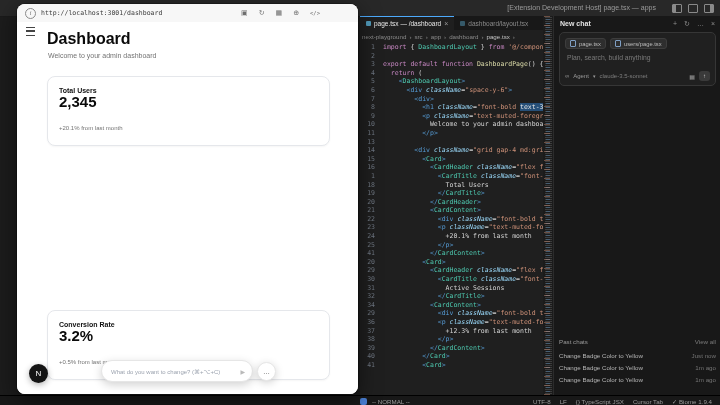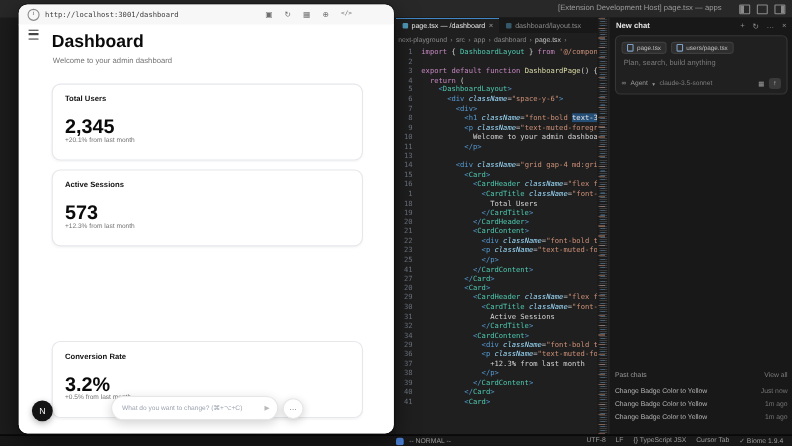--- a/index.html
+++ b/index.html
@@ -84,21 +84,21 @@
 
   #page{position:absolute;left:0;top:18px;width:341px;height:372px;background:#fff;}
   .hamburger{position:absolute;left:9px;top:5px;width:9px;height:7px;
              border-top:1.4px solid #444;border-bottom:1.4px solid #444;}
   .hamburger::after{content:"";position:absolute;left:0;top:2.2px;width:9px;height:1.4px;background:#444;}
   #pg-heading{position:absolute;left:30px;top:8px;font-size:16px;font-weight:bold;color:#0a0a0a;}
   #pg-sub{position:absolute;left:31px;top:30px;font-size:7px;color:#737373;}
   .card{position:absolute;left:30px;width:281px;height:68px;background:#fff;border:1px solid #e5e7eb;
         border-radius:8px;box-shadow:0 1px 2px rgba(0,0,0,.04);}
   .card .lbl{position:absolute;left:11px;top:10px;font-size:7px;font-weight:bold;color:#111;}
-  .card .val{position:absolute;left:11px;top:28px;font-size:18px;font-weight:bold;color:#0a0a0a;text-align:center;}
+  .card .val{position:absolute;left:11px;top:16px;font-size:15px;font-weight:bold;color:#0a0a0a;text-align:center;}
   .card .dlt{position:absolute;left:11px;top:48px;font-size:6px;color:#737373;}
   #pill{position:absolute;left:84px;top:338px;width:150px;height:20px;background:#fff;border:1px solid #e6e6e6;
         border-radius:11px;box-shadow:0 3px 10px rgba(0,0,0,.18);display:flex;align-items:center;z-index:5;}
   #pill .ph{margin-left:9px;font-size:6px;color:#9ca3af;white-space:nowrap;}
   #pill .send{margin-left:auto;margin-right:7px;color:#b9b9b9;font-size:6px;}
   #dots-btn{position:absolute;left:240px;top:340px;width:17px;height:17px;border-radius:50%;background:#fff;
             border:1px solid #e6e6e6;box-shadow:0 2px 8px rgba(0,0,0,.18);display:flex;align-items:center;
             justify-content:center;color:#555;font-size:7px;z-index:5;}
   #avatar{position:absolute;left:12px;top:342px;width:19px;height:19px;border-radius:50%;background:#141414;
           color:#fff;font-size:8px;display:flex;align-items:center;justify-content:center;z-index:5;
@@ -158,23 +158,23 @@
         <div class="code-line"><span class="ln">14</span><span class="tk-pln">        </span><span class="tk-tag">&lt;div</span><span class="tk-pln"> </span><span class="tk-attr">className</span><span class="tk-op">=</span><span class="tk-str">"grid gap-4 md:grid-cols-2 lg:grid-cols-4"</span></div>
         <div class="code-line"><span class="ln">15</span><span class="tk-pln">          </span><span class="tk-tag">&lt;</span><span class="tk-comp">Card</span><span class="tk-tag">&gt;</span></div>
         <div class="code-line"><span class="ln">16</span><span class="tk-pln">            </span><span class="tk-tag">&lt;</span><span class="tk-comp">CardHeader</span><span class="tk-pln"> </span><span class="tk-attr">className</span><span class="tk-op">=</span><span class="tk-str">"flex flex-row items-center justify-between"</span></div>
         <div class="code-line"><span class="ln">1</span><span class="tk-pln">              </span><span class="tk-tag">&lt;</span><span class="tk-comp">CardTitle</span><span class="tk-pln"> </span><span class="tk-attr">className</span><span class="tk-op">=</span><span class="tk-str">"font-medium text-sm"</span></div>
         <div class="code-line"><span class="ln">18</span><span class="tk-pln">                Total Users</span></div>
         <div class="code-line"><span class="ln">19</span><span class="tk-pln">              </span><span class="tk-tag">&lt;/</span><span class="tk-comp">CardTitle</span><span class="tk-tag">&gt;</span></div>
         <div class="code-line"><span class="ln">20</span><span class="tk-pln">            </span><span class="tk-tag">&lt;/</span><span class="tk-comp">CardHeader</span><span class="tk-tag">&gt;</span></div>
         <div class="code-line"><span class="ln">21</span><span class="tk-pln">            </span><span class="tk-tag">&lt;</span><span class="tk-comp">CardContent</span><span class="tk-tag">&gt;</span></div>
         <div class="code-line"><span class="ln">22</span><span class="tk-pln">              </span><span class="tk-tag">&lt;div</span><span class="tk-pln"> </span><span class="tk-attr">className</span><span class="tk-op">=</span><span class="tk-str">"font-bold text-2xl"</span></div>
         <div class="code-line"><span class="ln">23</span><span class="tk-pln">              </span><span class="tk-tag">&lt;p</span><span class="tk-pln"> </span><span class="tk-attr">className</span><span class="tk-op">=</span><span class="tk-str">"text-muted-foreground text-xs"</span></div>
+        <div class="code-line"><span class="ln">24</span><span class="tk-pln">                +20.1% from last month</span></div>
         <div class="code-line"><span class="ln">25</span><span class="tk-pln">              </span><span class="tk-tag">&lt;/p&gt;</span></div>
         <div class="code-line"><span class="ln">41</span><span class="tk-pln">            </span><span class="tk-tag">&lt;/</span><span class="tk-comp">CardContent</span><span class="tk-tag">&gt;</span></div>
-        <div class="code-line"><span class="ln">27</span><span class="tk-pln">          </span><span class="tk-tag">&lt;/</span><span class="tk-comp">Card</span><span class="tk-tag">&gt;</span></div>
         <div class="code-line"><span class="ln">20</span><span class="tk-pln">          </span><span class="tk-tag">&lt;</span><span class="tk-comp">Card</span><span class="tk-tag">&gt;</span></div>
         <div class="code-line"><span class="ln">29</span><span class="tk-pln">            </span><span class="tk-tag">&lt;</span><span class="tk-comp">CardHeader</span><span class="tk-pln"> </span><span class="tk-attr">className</span><span class="tk-op">=</span><span class="tk-str">"flex flex-row items-center justify-between"</span></div>
         <div class="code-line"><span class="ln">30</span><span class="tk-pln">              </span><span class="tk-tag">&lt;</span><span class="tk-comp">CardTitle</span><span class="tk-pln"> </span><span class="tk-attr">className</span><span class="tk-op">=</span><span class="tk-str">"font-medium text-sm"</span></div>
         <div class="code-line"><span class="ln">31</span><span class="tk-pln">                Active Sessions</span></div>
         <div class="code-line"><span class="ln">32</span><span class="tk-pln">              </span><span class="tk-tag">&lt;/</span><span class="tk-comp">CardTitle</span><span class="tk-tag">&gt;</span></div>
         <div class="code-line"><span class="ln">34</span><span class="tk-pln">            </span><span class="tk-tag">&lt;</span><span class="tk-comp">CardContent</span><span class="tk-tag">&gt;</span></div>
         <div class="code-line"><span class="ln">29</span><span class="tk-pln">              </span><span class="tk-tag">&lt;div</span><span class="tk-pln"> </span><span class="tk-attr">className</span><span class="tk-op">=</span><span class="tk-str">"font-bold text-2xl"</span></div>
         <div class="code-line"><span class="ln">36</span><span class="tk-pln">              </span><span class="tk-tag">&lt;p</span><span class="tk-pln"> </span><span class="tk-attr">className</span><span class="tk-op">=</span><span class="tk-str">"text-muted-foreground text-xs"</span></div>
         <div class="code-line"><span class="ln">37</span><span class="tk-pln">                +12.3% from last month</span></div>
         <div class="code-line"><span class="ln">38</span><span class="tk-pln">              </span><span class="tk-tag">&lt;/p&gt;</span></div>
@@ -268,25 +268,20 @@
     <div id="page">
       <span class="hamburger"></span>
       <div id="pg-heading">Dashboard</div>
       <div id="pg-sub">Welcome to your admin dashboard</div>
 
       <div class="card" style="top:54px">
         <div class="lbl">Total Users</div>
         <div class="val">2,345</div>
         <div class="dlt">+20.1% from last month</div>
       </div>
-      <div class="card" style="top:132px">
-        <div class="lbl">Active Sessions</div>
-        <div class="val">573</div>
-        <div class="dlt">+12.3% from last month</div>
-      </div>
       <div class="card" style="top:288px">
         <div class="lbl">Conversion Rate</div>
         <div class="val">3.2%</div>
         <div class="dlt">+0.5% from last month</div>
       </div>
 
       <div id="avatar">N</div>
       <div id="pill">
         <span class="ph">What do you want to change? (⌘+⌥+C)</span>
         <span class="send">▶</span>

